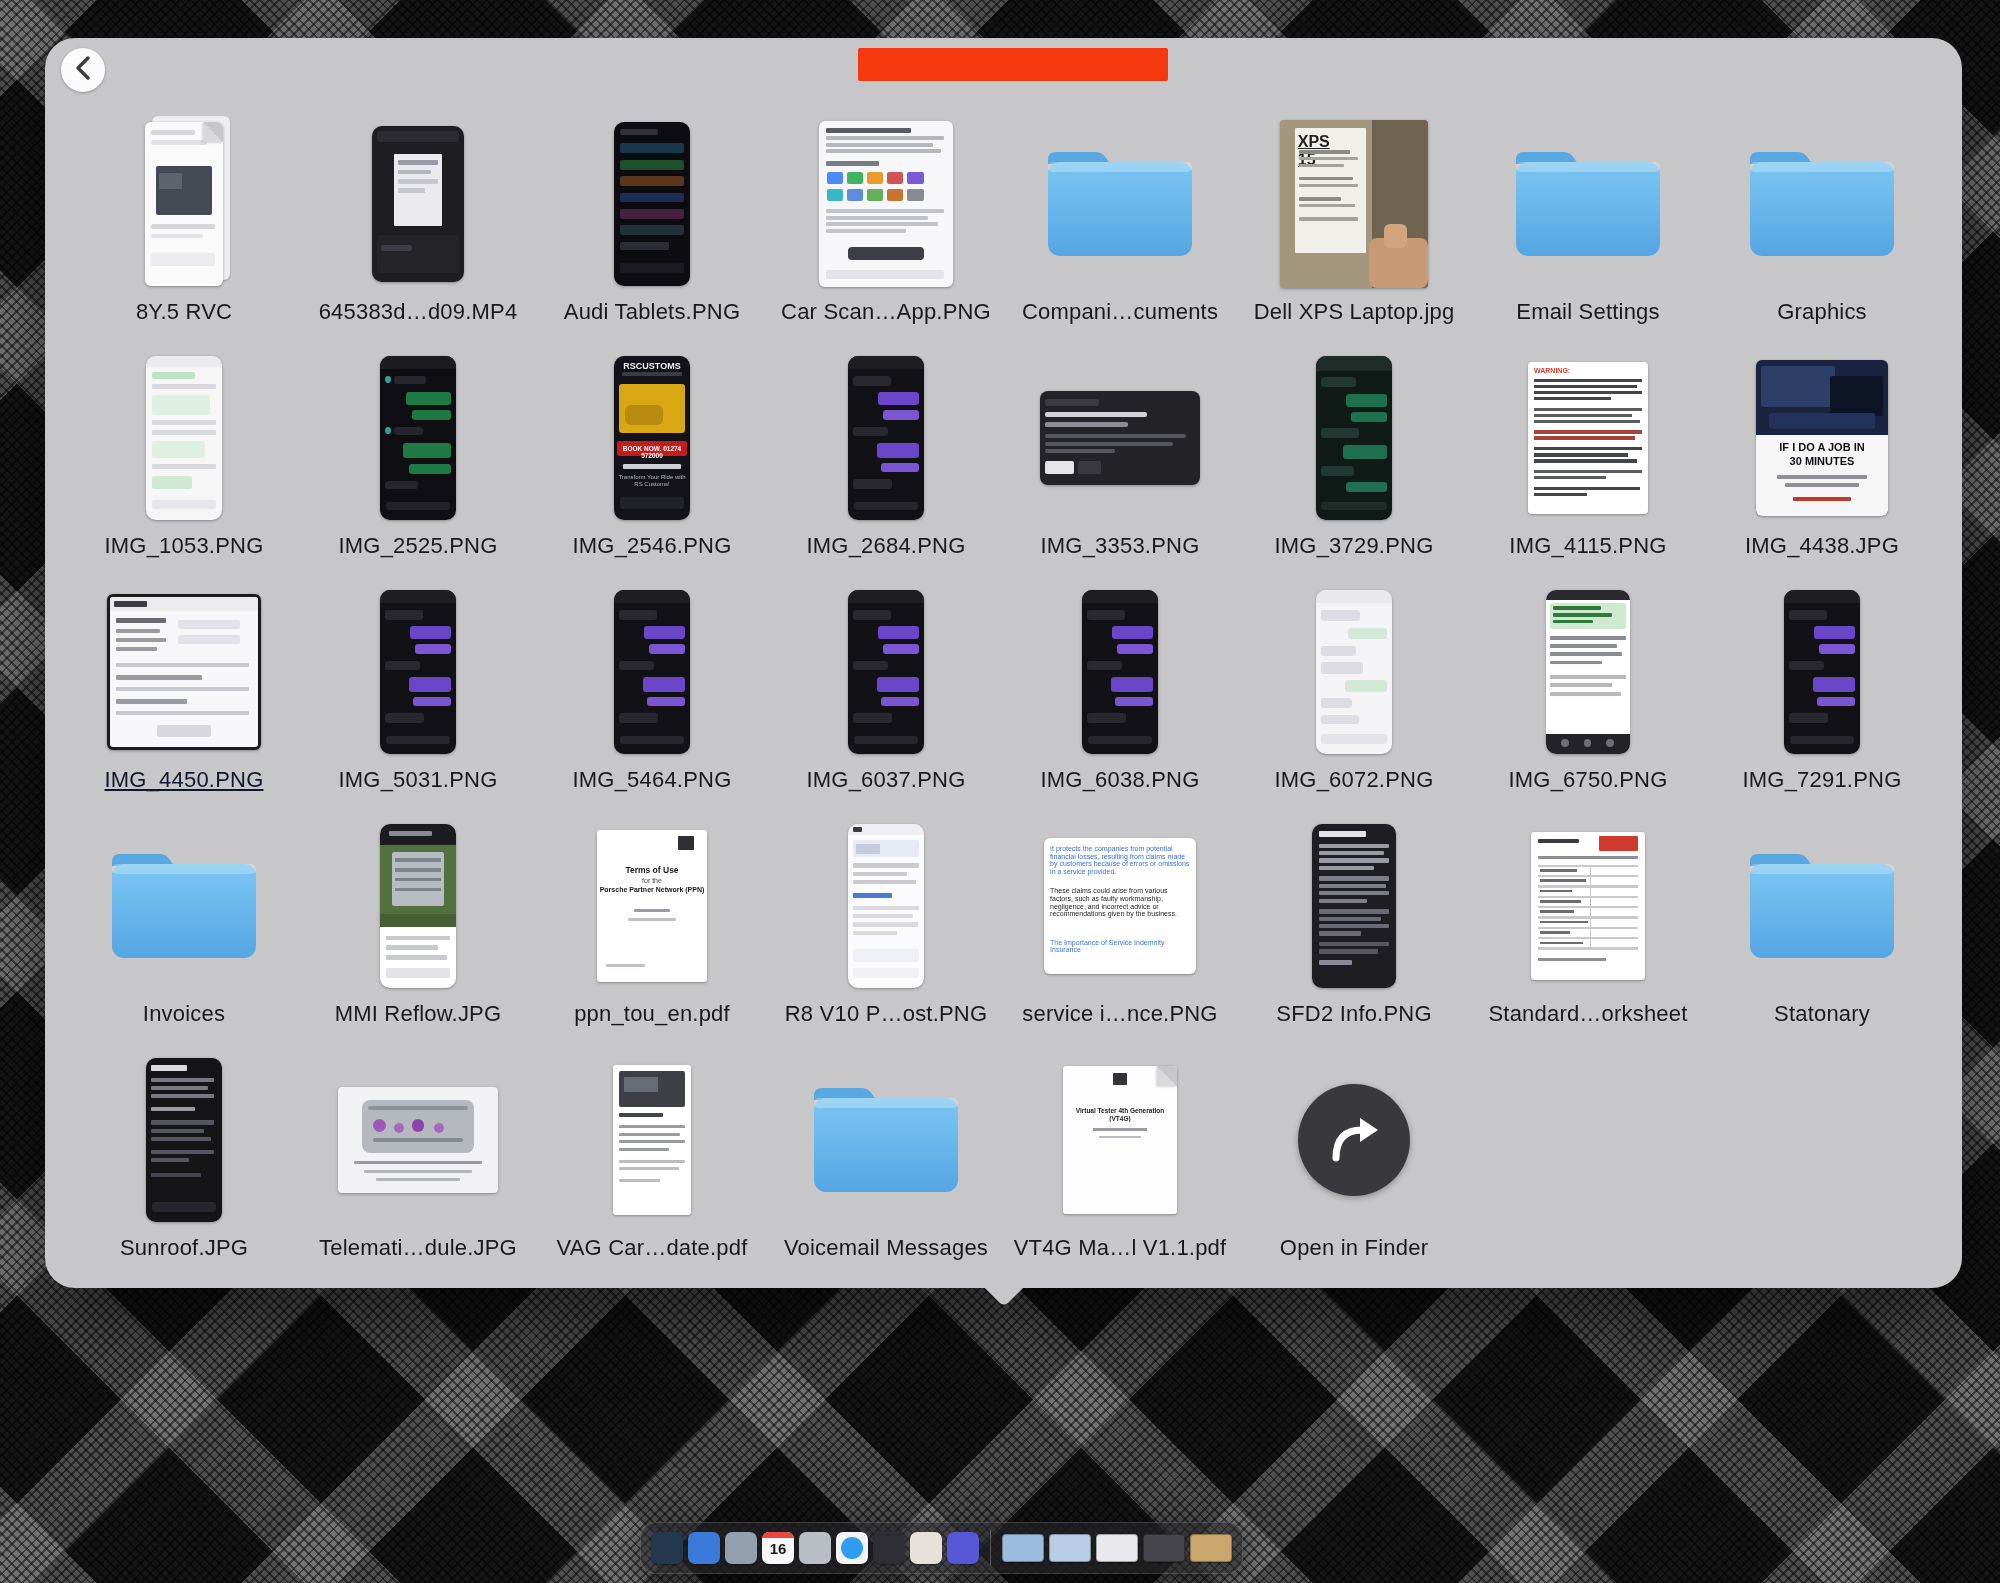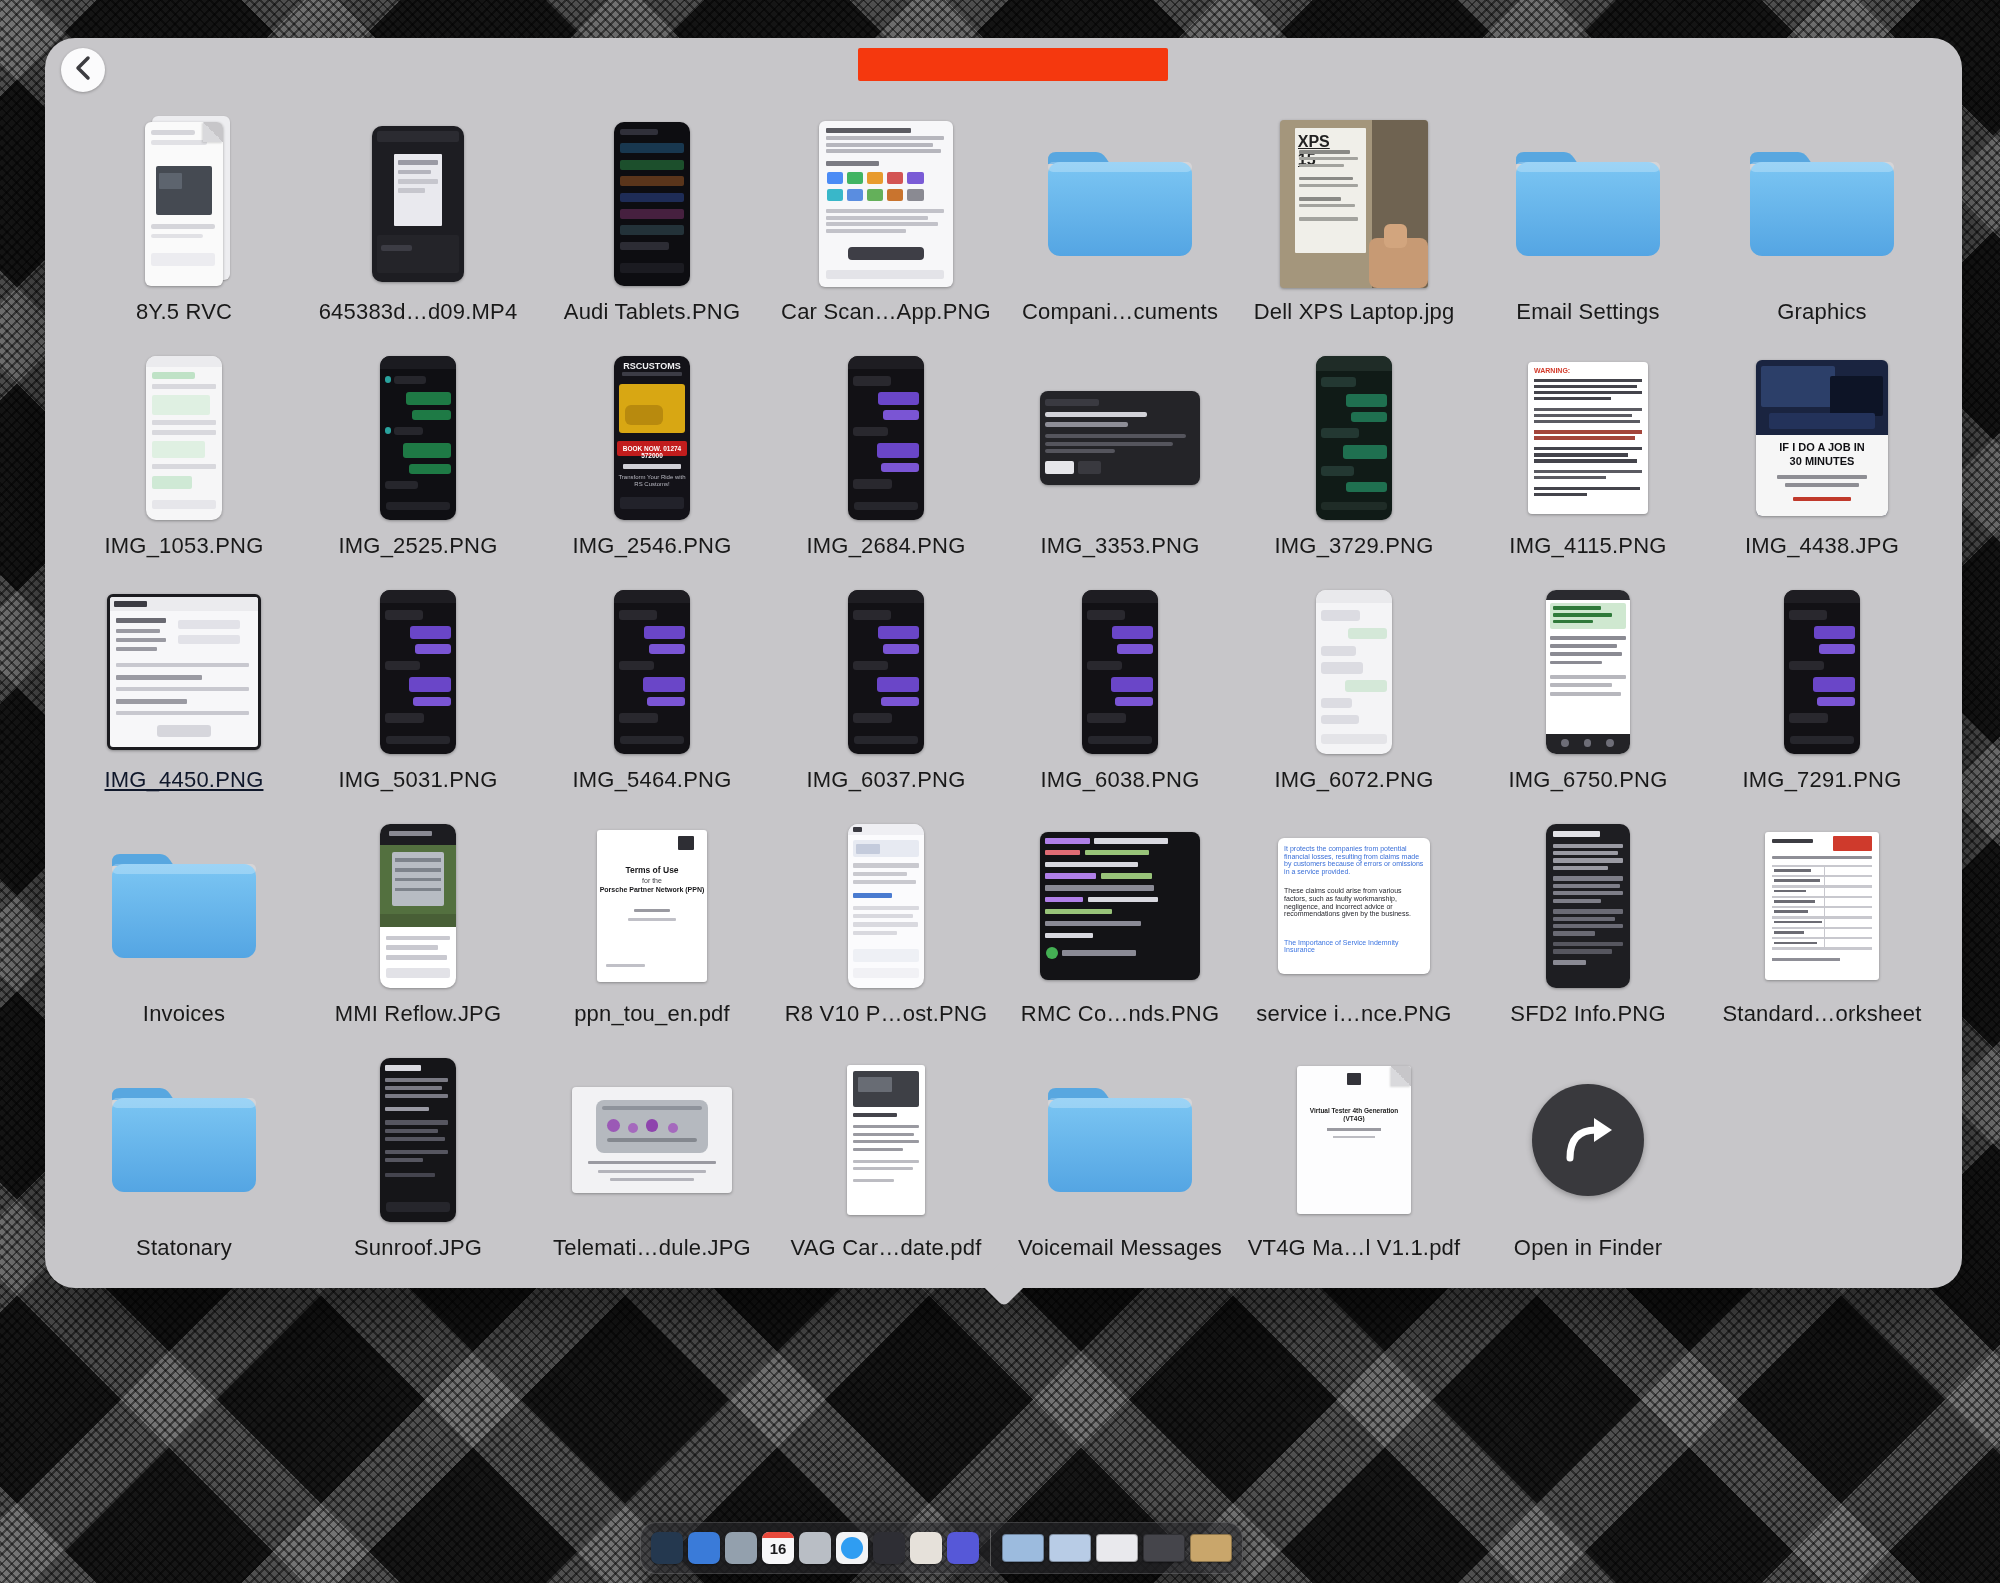--- a/index.html
+++ b/index.html
@@ -568,42 +568,20 @@
             <div class="blk" style="left: 6%; top: 42%; width: 52%; height: 3%; background: rgb(74, 123, 208); border-radius: 1px;"></div>
             <div class="blk" style="left: 6%; top: 50%; width: 88%; height: 2.6%; background: rgb(217, 217, 223); border-radius: 1px;"></div>
             <div class="blk" style="left: 6%; top: 55%; width: 80%; height: 2.6%; background: rgb(217, 217, 223); border-radius: 1px;"></div>
             <div class="blk" style="left: 6%; top: 60%; width: 86%; height: 2.6%; background: rgb(217, 217, 223); border-radius: 1px;"></div>
             <div class="blk" style="left: 6%; top: 65%; width: 58%; height: 2.6%; background: rgb(217, 217, 223); border-radius: 1px;"></div>
             <div class="blk" style="left: 6%; top: 76%; width: 88%; height: 8%; background: rgb(238, 240, 245); border-radius: 2px;"></div>
             <div class="blk" style="left: 6%; top: 88%; width: 88%; height: 6%; background: rgb(241, 241, 245); border-radius: 2px;"></div>
           </div>
         </div>
         <div class="lbl" style="color: rgb(25, 25, 25);">R8 V10 P…ost.PNG</div>
-      </div>
-      <div class="cell">
-        <div class="tb">
-          <div class="tbox" style="width: 160px; height: 148px; background: rgb(19, 19, 22); border-radius: 8px;">
-            <div class="blk" style="left: 3%; top: 4%; width: 28%; height: 4%; background: rgb(176, 127, 232); border-radius: 1px;"></div>
-            <div class="blk" style="left: 34%; top: 4%; width: 46%; height: 4%; background: rgb(216, 216, 223); border-radius: 1px;"></div>
-            <div class="blk" style="left: 3%; top: 12%; width: 22%; height: 3.6%; background: rgb(224, 108, 117); border-radius: 1px;"></div>
-            <div class="blk" style="left: 28%; top: 12%; width: 40%; height: 3.6%; background: rgb(152, 195, 121); border-radius: 1px;"></div>
-            <div class="blk" style="left: 3%; top: 20%; width: 58%; height: 3.6%; background: rgb(216, 216, 223); border-radius: 1px;"></div>
-            <div class="blk" style="left: 3%; top: 28%; width: 32%; height: 3.6%; background: rgb(176, 127, 232); border-radius: 1px;"></div>
-            <div class="blk" style="left: 38%; top: 28%; width: 32%; height: 3.6%; background: rgb(152, 195, 121); border-radius: 1px;"></div>
-            <div class="blk" style="left: 3%; top: 36%; width: 68%; height: 3.6%; background: rgb(138, 138, 149); border-radius: 1px;"></div>
-            <div class="blk" style="left: 3%; top: 44%; width: 24%; height: 3.6%; background: rgb(176, 127, 232); border-radius: 1px;"></div>
-            <div class="blk" style="left: 30%; top: 44%; width: 44%; height: 3.6%; background: rgb(216, 216, 223); border-radius: 1px;"></div>
-            <div class="blk" style="left: 3%; top: 52%; width: 42%; height: 3.6%; background: rgb(152, 195, 121); border-radius: 1px;"></div>
-            <div class="blk" style="left: 3%; top: 60%; width: 60%; height: 3.6%; background: rgb(138, 138, 149); border-radius: 1px;"></div>
-            <div class="blk" style="left: 3%; top: 68%; width: 30%; height: 3.6%; background: rgb(216, 216, 223); border-radius: 1px;"></div>
-            <div class="blk" style="left: 4%; top: 78%; width: 7%; height: 8%; background: rgb(68, 176, 84); border-radius: 8px;"></div>
-            <div class="blk" style="left: 14%; top: 80%; width: 46%; height: 3.6%; background: rgb(138, 138, 149); border-radius: 1px;"></div>
-          </div>
-        </div>
-        <div class="lbl" style="color: rgb(25, 25, 25);">RMC Co…nds.PNG</div>
       </div>
       <div class="cell">
         <div class="tb">
           <div class="tbox" style="width: 152px; height: 136px; background: rgb(255, 255, 255); border-radius: 6px;">
             <div class="blk txt" style="left: 4%; top: 5%; width: 92%; font-size: 7px; color: rgb(58, 111, 216); font-weight: 400; text-align: left;">It protects the companies from potential financial losses, resulting from claims made by customers because of errors or omissions in a service provided.</div>
             <div class="blk txt" style="left: 4%; top: 36%; width: 92%; font-size: 7px; color: rgb(38, 38, 44); font-weight: 400; text-align: left;">These claims could arise from various factors, such as faulty workmanship, negligence, and incorrect advice or recommendations given by the business.</div>
             <div class="blk txt" style="left: 4%; top: 74%; width: 88%; font-size: 7px; color: rgb(59, 116, 224); font-weight: 400; text-align: left;">The Importance of Service Indemnity Insurance</div>
           </div>
         </div>
         <div class="lbl" style="color: rgb(25, 25, 25);">service i…nce.PNG</div>

